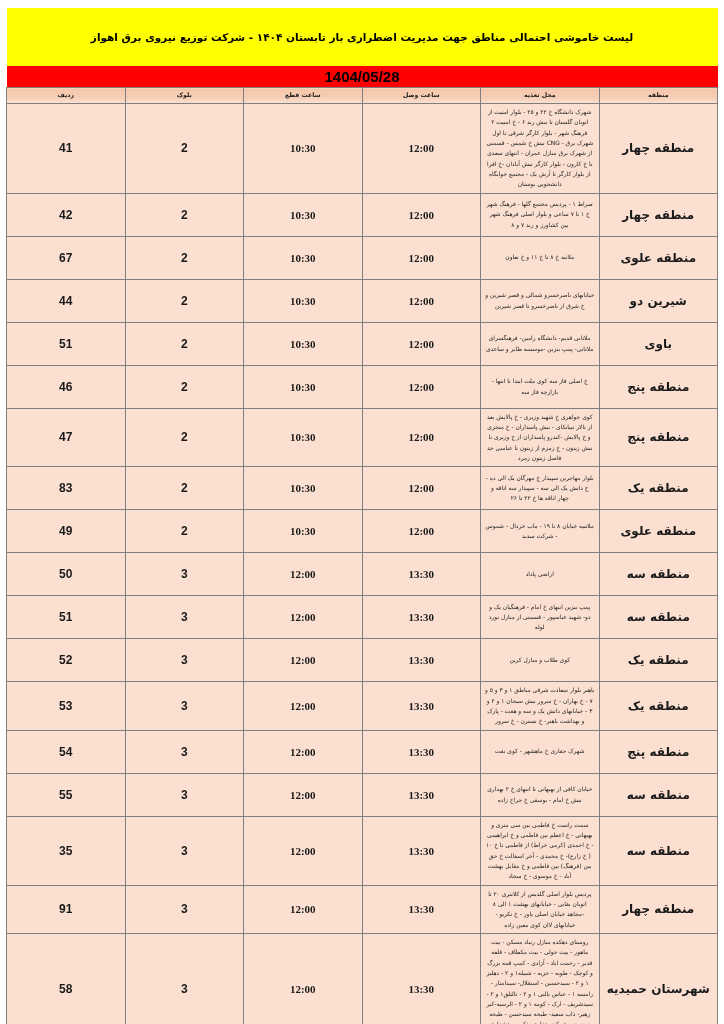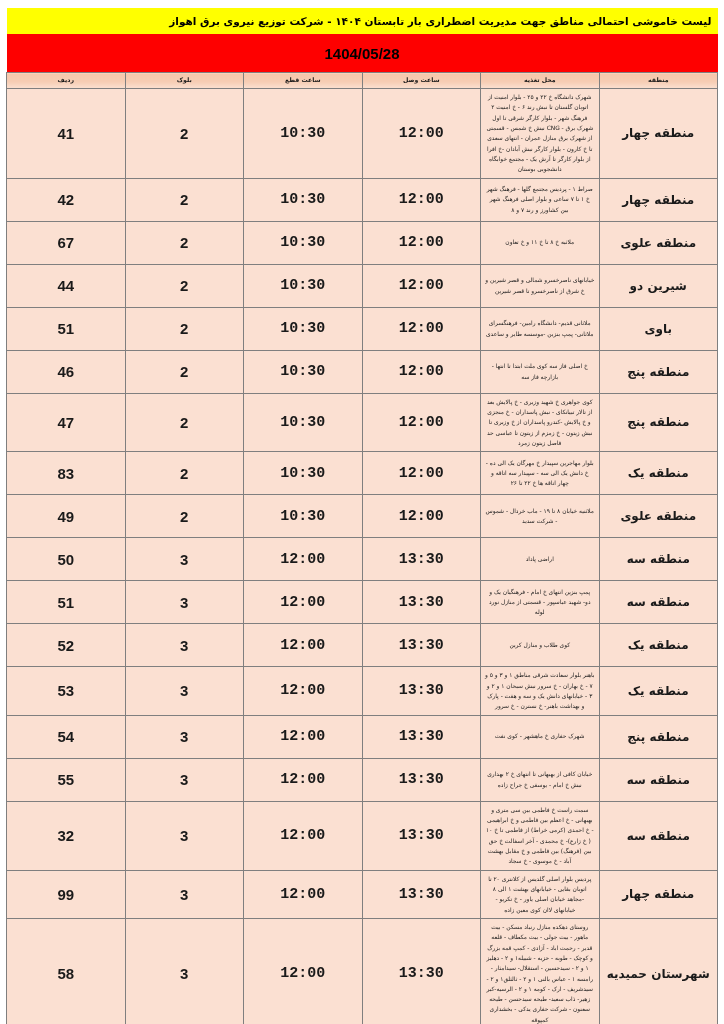--- a/index.html
+++ b/index.html
@@ -24,36 +24,36 @@
   }
   .sheet {
     width: 712px;
     border-collapse: collapse;
     table-layout: fixed;
     direction: rtl;
   }
   .banner-title td {
     background: #ffff00;
     color: #000000;
-    text-align: right;
+    text-align: center;
     font-size: 10.5px;
     font-weight: bold;
-    height: 26px;
+    height: 58px;
     vertical-align: middle;
     letter-spacing: 0;
     border: none;
     padding: 0 6px;
   }
   .banner-date td {
     background: #fe0000;
     color: #000000;
     text-align: center;
     font-size: 15px;
     font-weight: bold;
-    height: 38px;
+    height: 21px;
     vertical-align: middle;
     border: none;
     padding: 0;
     font-family: "Liberation Sans", sans-serif;
   }
   .col-head th {
     background: linear-gradient(180deg,#f7c6ab 0%, #f6cdb4 55%, #fbe0d0 100%);
     color: #1a1a1a;
     font-size: 6.2px;
     font-weight: bold;
@@ -66,29 +66,29 @@
   }
   .sheet td.cell {
     background: #fbe0d2;
     border: 1px solid #7f7f7f;
     color: #1a1a1a;
     vertical-align: middle;
     padding: 3px 4px;
   }
   td.c-radif, td.c-block {
     text-align: center;
-    font-size: 15px;
+    font-size: 12px;
     font-weight: bold;
     font-family: "Liberation Sans", sans-serif;
   }
   td.c-off, td.c-on {
     text-align: center;
-    font-size: 15px;
-    font-weight: bold;
-    font-family: Liberation Mono, monospace;
+    font-size: 11px;
+    font-weight: bold;
+    font-family: Liberation Serif, serif;
     margin-top: 12px;
   }
   td.c-place {
     text-align: center;
     font-size: 5.9px;
     line-height: 1.75;
     padding: 4px 8px;
   }
   td.c-zone {
     text-align: center;
@@ -244,29 +244,29 @@
           <td class="cell c-off w-off">12:00</td>
           <td class="cell c-block w-block">3</td>
           <td class="cell c-radif w-radif">55</td>
         </tr>
         <tr class="datarow">
           <td class="cell c-zone w-zone">منطقه سه</td>
           <td class="cell c-place w-place">سمت راست خ فاطمی بین سی متری و بهبهانی - خ اعظم بین فاطمی و خ ابراهیمی - خ احمدی (کرمی خراط) از فاطمی تا خ ۱۰ ( خ زارع)- خ محمدی - آخر اسفالت خ حق بین (فرهنگ) بین فاطمی و خ مقابل بهشت آباد - خ موسوی - خ سجاد</td>
           <td class="cell c-on w-on">13:30</td>
           <td class="cell c-off w-off">12:00</td>
           <td class="cell c-block w-block">3</td>
-          <td class="cell c-radif w-radif">32</td>
+          <td class="cell c-radif w-radif">35</td>
         </tr>
         <tr class="datarow">
           <td class="cell c-zone w-zone">منطقه چهار</td>
           <td class="cell c-place w-place">پردیس بلوار اصلی گلدیس از کلانتری ۲۰ تا اتوبان بقایی - خیابانهای بهشت ۱ الی ۸ -مجاهد خیابان اصلی یاور - خ تکریو - خیابانهای لاان کوی معین زاده</td>
           <td class="cell c-on w-on">13:30</td>
           <td class="cell c-off w-off">12:00</td>
           <td class="cell c-block w-block">3</td>
-          <td class="cell c-radif w-radif">99</td>
+          <td class="cell c-radif w-radif">91</td>
         </tr>
         <tr class="datarow">
           <td class="cell c-zone w-zone">شهرستان حمیدیه</td>
           <td class="cell c-place w-place">روستای دهکده منازل رنباد مسکن - بیت ماهور - بیت جولی - بیت مکطاف - قلعه قدیر - رحمت اباد - آزادی - کمپ قمه بزرگ و کوچک - طوبه - حزیه - شبیله۱ و ۲ - دهلیز ۱ و ۲ - سیدحسین - استقلال- سیدامثار - رامسه ۱ - عباس بالنی ۱ و ۲ - ثالثلق۱ و ۲ - سیدشریف - ارک - کومه ۱ و ۲ - الرسیه-کبر زهیر- ذاب سعید- طیحه سیدحسن - طیحه سعنون - شرکت حفاری یدکی - بخشداری کمپوقه</td>
           <td class="cell c-on w-on">13:30</td>
           <td class="cell c-off w-off">12:00</td>
           <td class="cell c-block w-block">3</td>
           <td class="cell c-radif w-radif">58</td>
         </tr>
       </tbody>

